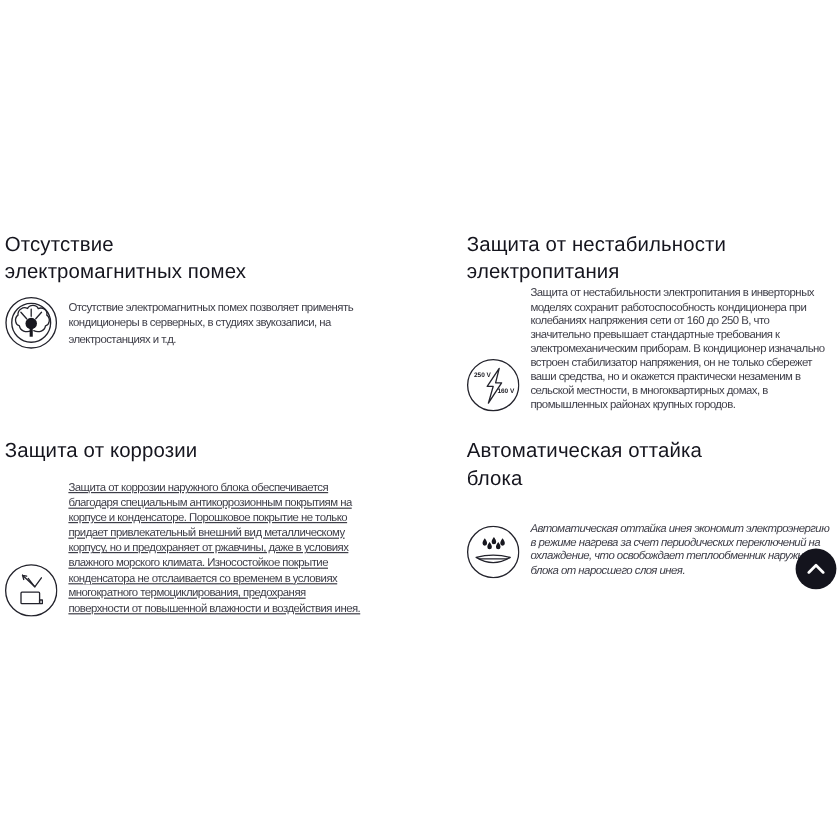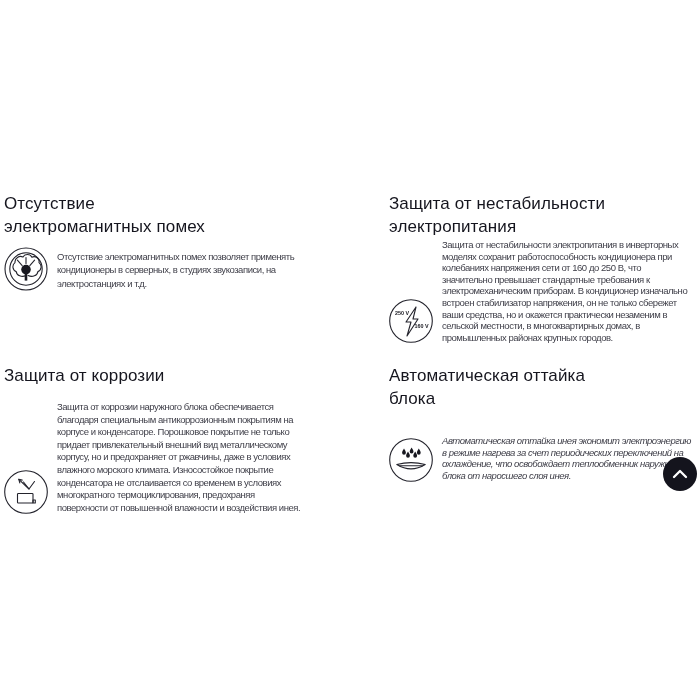--- a/index.html
+++ b/index.html
@@ -34,21 +34,21 @@
   .icon-label{
     font-family:"Liberation Sans","DejaVu Sans",sans-serif;
     font-size:5.4px;font-weight:700;fill:#17171f;
   }
   .feature-desc{
     margin:0 0 0 9px;width:250px;
     font-size:9.5px;letter-spacing:-.45px;color:#3e3e48;
   }
   .c0 .feature-desc{line-height:13.8px;margin-top:1px;}
   .c1 .feature-desc{line-height:11.6px;margin-top:1px;}
-  .c2 .feature-desc{line-height:12.6px;margin-top:-2px;}
+  .c2 .feature-desc{line-height:12.6px;margin-top:-2px;text-decoration:underline;}
   .c3 .feature-desc{line-height:11.7px;margin-top:1px;}
   .scroll-top{
     position:absolute;left:663px;top:457px;width:34px;height:34px;
     border:none;border-radius:50%;background:#14141d;cursor:pointer;
     display:flex;align-items:center;justify-content:center;padding:0;
   }
   .scroll-top svg{display:block;}
 </style>
 </head>
 <body>

